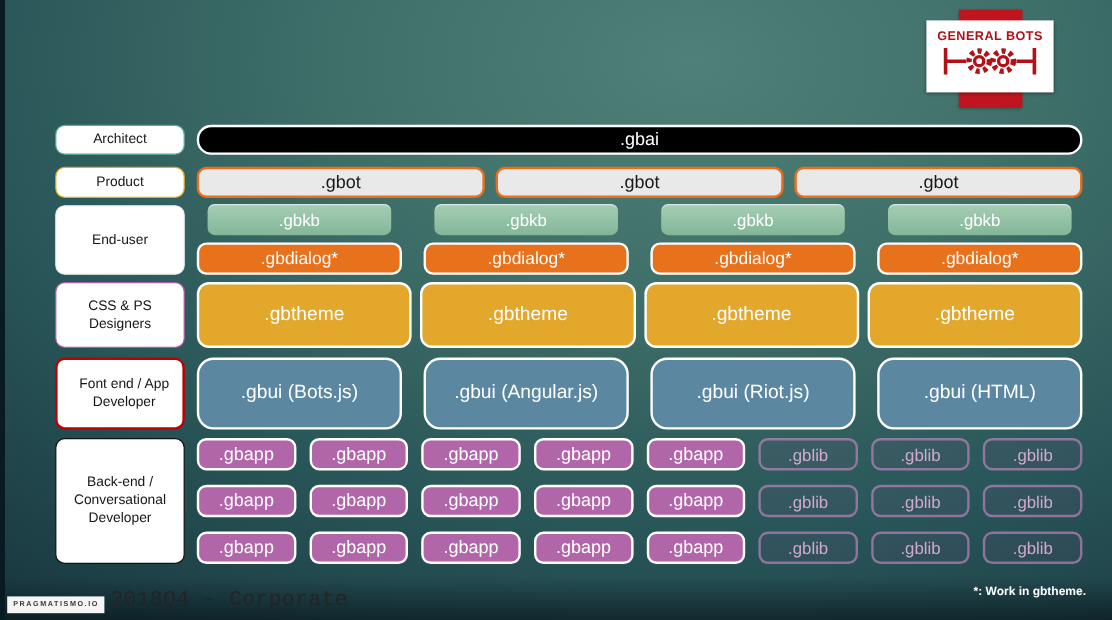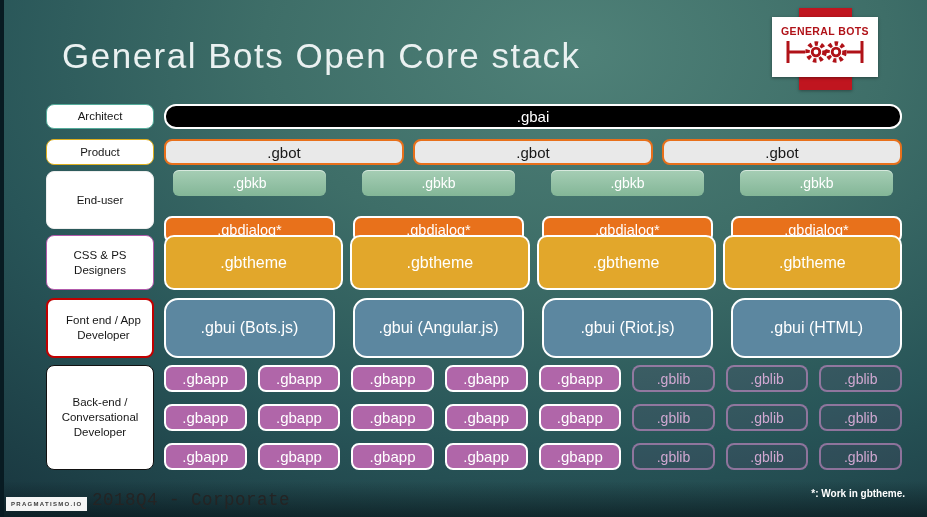--- a/index.html
+++ b/index.html
@@ -37,21 +37,21 @@
   .rlabel.product    { top:139px; height:26px; border:1.5px solid #dcae1f; }
   .rlabel.enduser    { top:171px; height:58px; border:1.5px solid #eeeeee; }
   .rlabel.designers  { top:235px; height:55px; border:1.5px solid #b25aab; }
   .rlabel.frontend   { top:298px; height:60px; border:2px solid #c00000;padding-left:12px; }
   .rlabel.backend    { top:365px; height:105px; border:1.5px solid #111111; }
   
   .row { position:absolute; left:160px; width:738px; display:flex; z-index:2; }
   .r-gbai    { top:104px; height:25px; }
   .r-gbot    { top:139px; height:26px; gap:9px; }
   .r-gbkb    { top:170px; height:26px; gap:18px; }
-  .r-gbdialog{ top:216px; height:27px; gap:18px; }
+  .r-gbdialog{ top:202px; height:27px; gap:18px; }
   .r-gbtheme { top:235px; height:55px; gap:7px; }
   .r-gbui    { top:298px; height:60px; gap:18px; }
   .r-gbapp1  { top:365px; height:27px; gap:11px; }
   .r-gbapp2  { top:404px; height:27px; gap:11px; }
   .r-gbapp3  { top:443px; height:27px; gap:11px; }
   .box {
     flex:1; display:flex; align-items:center; justify-content:center;
     color:#fff; font-size:15px; border-radius:8px; box-sizing:border-box;
     white-space:nowrap;
   }
@@ -71,21 +71,20 @@
   .slide-label { position:absolute; left:88px; top:490px; color:#242424; font-size:17.5px;
     letter-spacing:0.5px; z-index:2;font-family:Liberation Mono, monospace; }
   .note { position:absolute; right:22px; top:488px; color:#ffffff; font-size:10px;
     font-weight:bold; z-index:2; }
 </style>
 </head>
 <body>
 
 <div class="slide">
 
-  <div class="title">General Bots Open Core stack</div>
 
   <div class="logo-ribbon"></div>
   <div class="logo-card">
     <div class="logo-text">GENERAL BOTS</div>
     <span>
       <svg width="84" height="28" viewBox="0 0 84 28">
         <g stroke="#b01218" fill="none">
           <line x1="5" y1="3" x2="5" y2="25" stroke-width="3"></line>
           <line x1="5" y1="14" x2="22" y2="14" stroke-width="3"></line>
           <circle cx="33" cy="14" r="8.5" stroke-width="4.5" stroke-dasharray="3.4 3"></circle>

